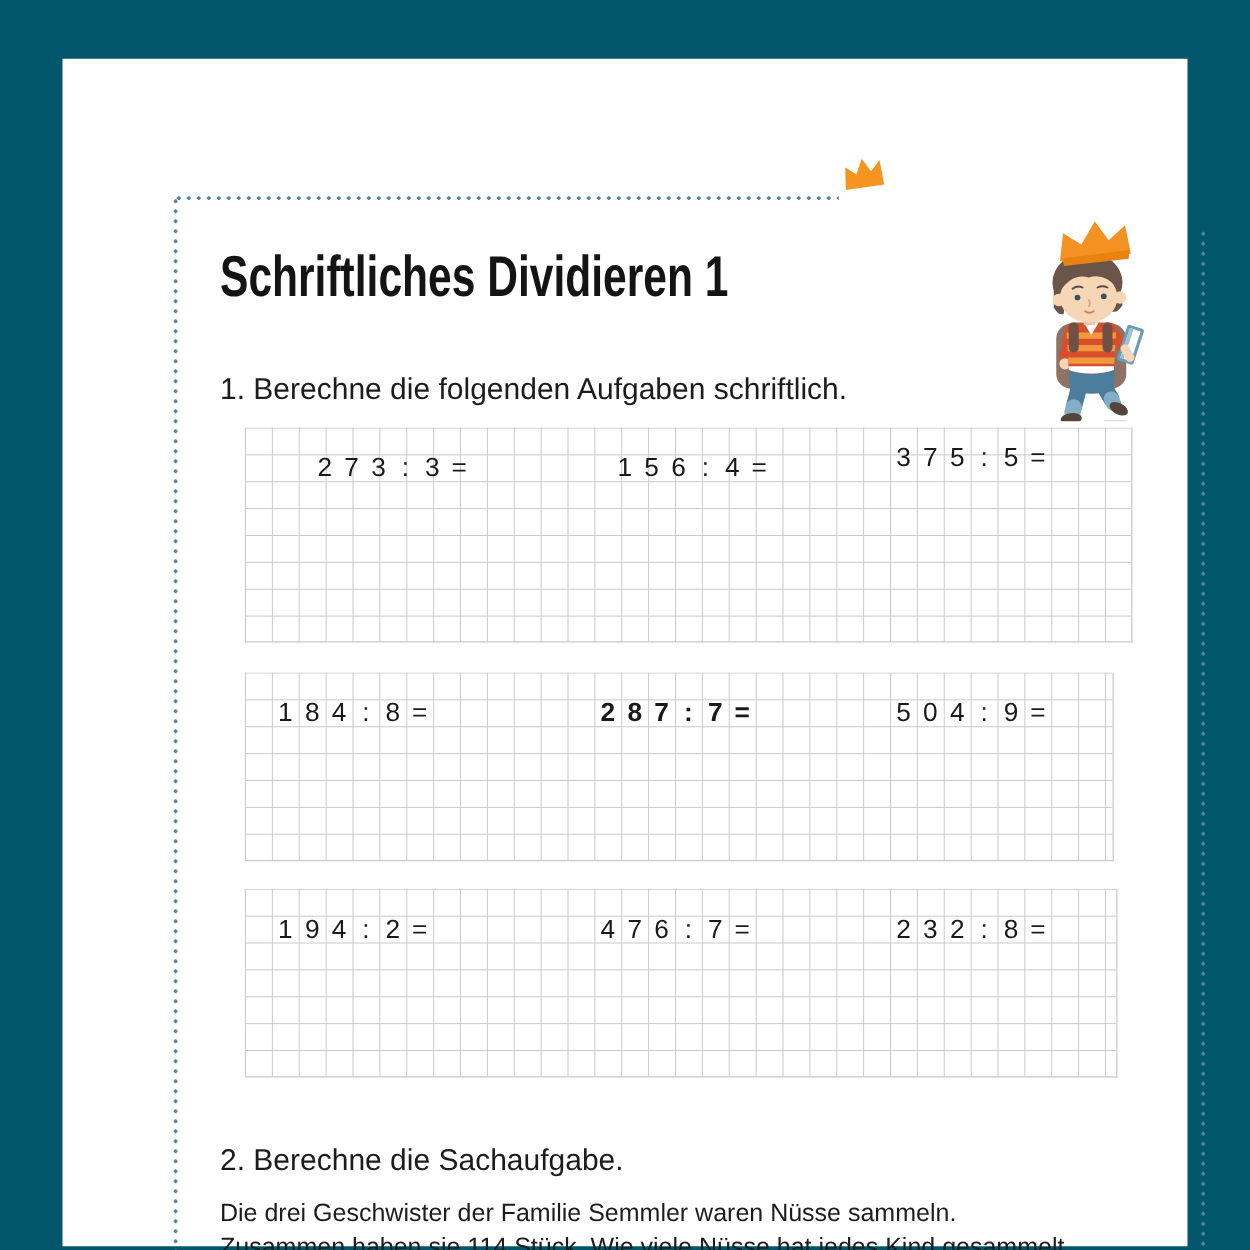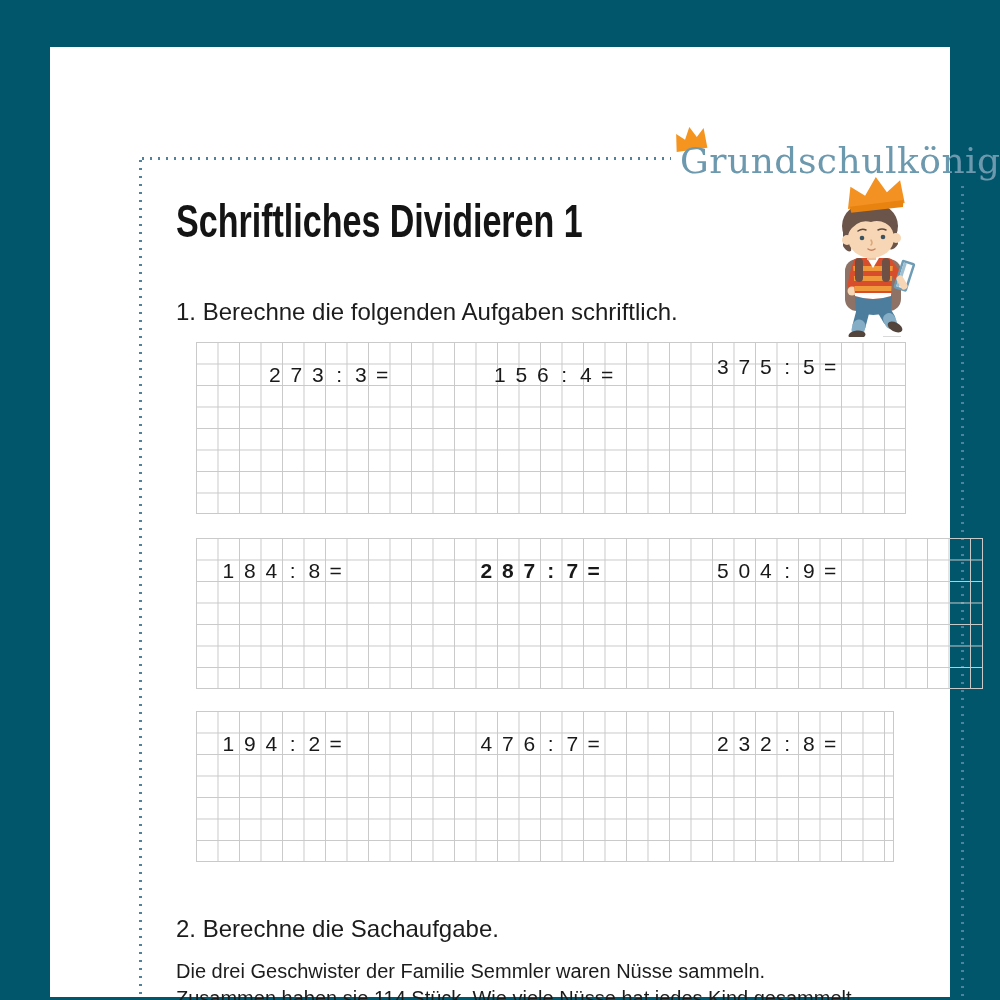--- a/index.html
+++ b/index.html
@@ -87,21 +87,20 @@
 
     <div class="dot-line dot-h dot-top"></div>
     <div class="dot-line dot-v dot-left"></div>
     <div class="dot-line dot-v dot-right"></div>
 
     <svg class="logo-crown" viewBox="0 0 40 30">
       <g transform="rotate(-8 20 15)">
         <polygon points="5,26 7,8 15,15 21,3 27,14 35,6 36,26" fill="#f5941f"></polygon>
       </g>
     </svg>
-    <div class="logo-text">Grundschulkönig</div>
 
     <svg class="mascot" viewBox="0 0 100 168">
 
       <rect x="20" y="90" width="56" height="52" rx="12" fill="#8d7265"></rect>
 
       <line x1="31" y1="98" x2="27" y2="116" stroke="#d84e2d" stroke-width="9" stroke-linecap="round"></line>
       <circle cx="27" cy="122" r="4.5" fill="#f6d6b4"></circle>
 
       <line x1="66" y1="98" x2="75" y2="110" stroke="#d84e2d" stroke-width="9" stroke-linecap="round"></line>
       <g transform="rotate(18 80 108)">
@@ -159,25 +158,25 @@
       </g>
 
       <line x1="24" y1="172" x2="40" y2="172" stroke="#d9d9d9" stroke-width="2"></line>
       <line x1="58" y1="168" x2="76" y2="168" stroke="#d9d9d9" stroke-width="2"></line>
     </svg>
 
     <div class="title">Schriftliches Dividieren 1</div>
     <div class="task-label task-1">1. Berechne die folgenden Aufgaben schriftlich.</div>
 
     <div class="division-grid grid-1" style="height: 172px; width: 709.5px;">
-        <div class="problem" style="left: 24px; top: 21.5px; padding-left: 44px;"><span class="cellch">2</span><span class="cellch">7</span><span class="cellch">3</span><span class="cellch">:</span><span class="cellch">3</span><span class="cellch">=</span></div>
+        <div class="problem" style="left: 9px; top: 21.5px; padding-left: 44px;"><span class="cellch">2</span><span class="cellch">7</span><span class="cellch">3</span><span class="cellch">:</span><span class="cellch">3</span><span class="cellch">=</span></div>
         <div class="problem" style="left: 293px; top: 21.5px;"><span class="cellch">1</span><span class="cellch">5</span><span class="cellch">6</span><span class="cellch">:</span><span class="cellch">4</span><span class="cellch">=</span></div>
         <div class="problem" style="left: 516px; top: 14px;"><span class="cellch">3</span><span class="cellch">7</span><span class="cellch">5</span><span class="cellch">:</span><span class="cellch">5</span><span class="cellch">=</span></div>
       </div>
-    <div class="division-grid grid-2" style="height: 150.5px; width: 787px;">
+    <div class="division-grid grid-2" style="height: 150.5px; width: 695px;">
         <div class="problem" style="left: 21.5px; top: 21.5px;"><span class="cellch">1</span><span class="cellch">8</span><span class="cellch">4</span><span class="cellch">:</span><span class="cellch">8</span><span class="cellch">=</span></div>
         <div class="problem" style="left: 279.5px; top: 21.5px; font-weight: bold;"><span class="cellch">2</span><span class="cellch">8</span><span class="cellch">7</span><span class="cellch">:</span><span class="cellch">7</span><span class="cellch">=</span></div>
         <div class="problem" style="left: 516px; top: 21.5px;"><span class="cellch">5</span><span class="cellch">0</span><span class="cellch">4</span><span class="cellch">:</span><span class="cellch">9</span><span class="cellch">=</span></div>
       </div>
     <div class="division-grid grid-3" style="height: 150.5px; width: 698px;">
         <div class="problem" style="left: 21.5px; top: 21.5px;"><span class="cellch">1</span><span class="cellch">9</span><span class="cellch">4</span><span class="cellch">:</span><span class="cellch">2</span><span class="cellch">=</span></div>
         <div class="problem" style="left: 279.5px; top: 21.5px;"><span class="cellch">4</span><span class="cellch">7</span><span class="cellch">6</span><span class="cellch">:</span><span class="cellch">7</span><span class="cellch">=</span></div>
         <div class="problem" style="left: 516px; top: 21.5px;"><span class="cellch">2</span><span class="cellch">3</span><span class="cellch">2</span><span class="cellch">:</span><span class="cellch">8</span><span class="cellch">=</span></div>
       </div>
 

